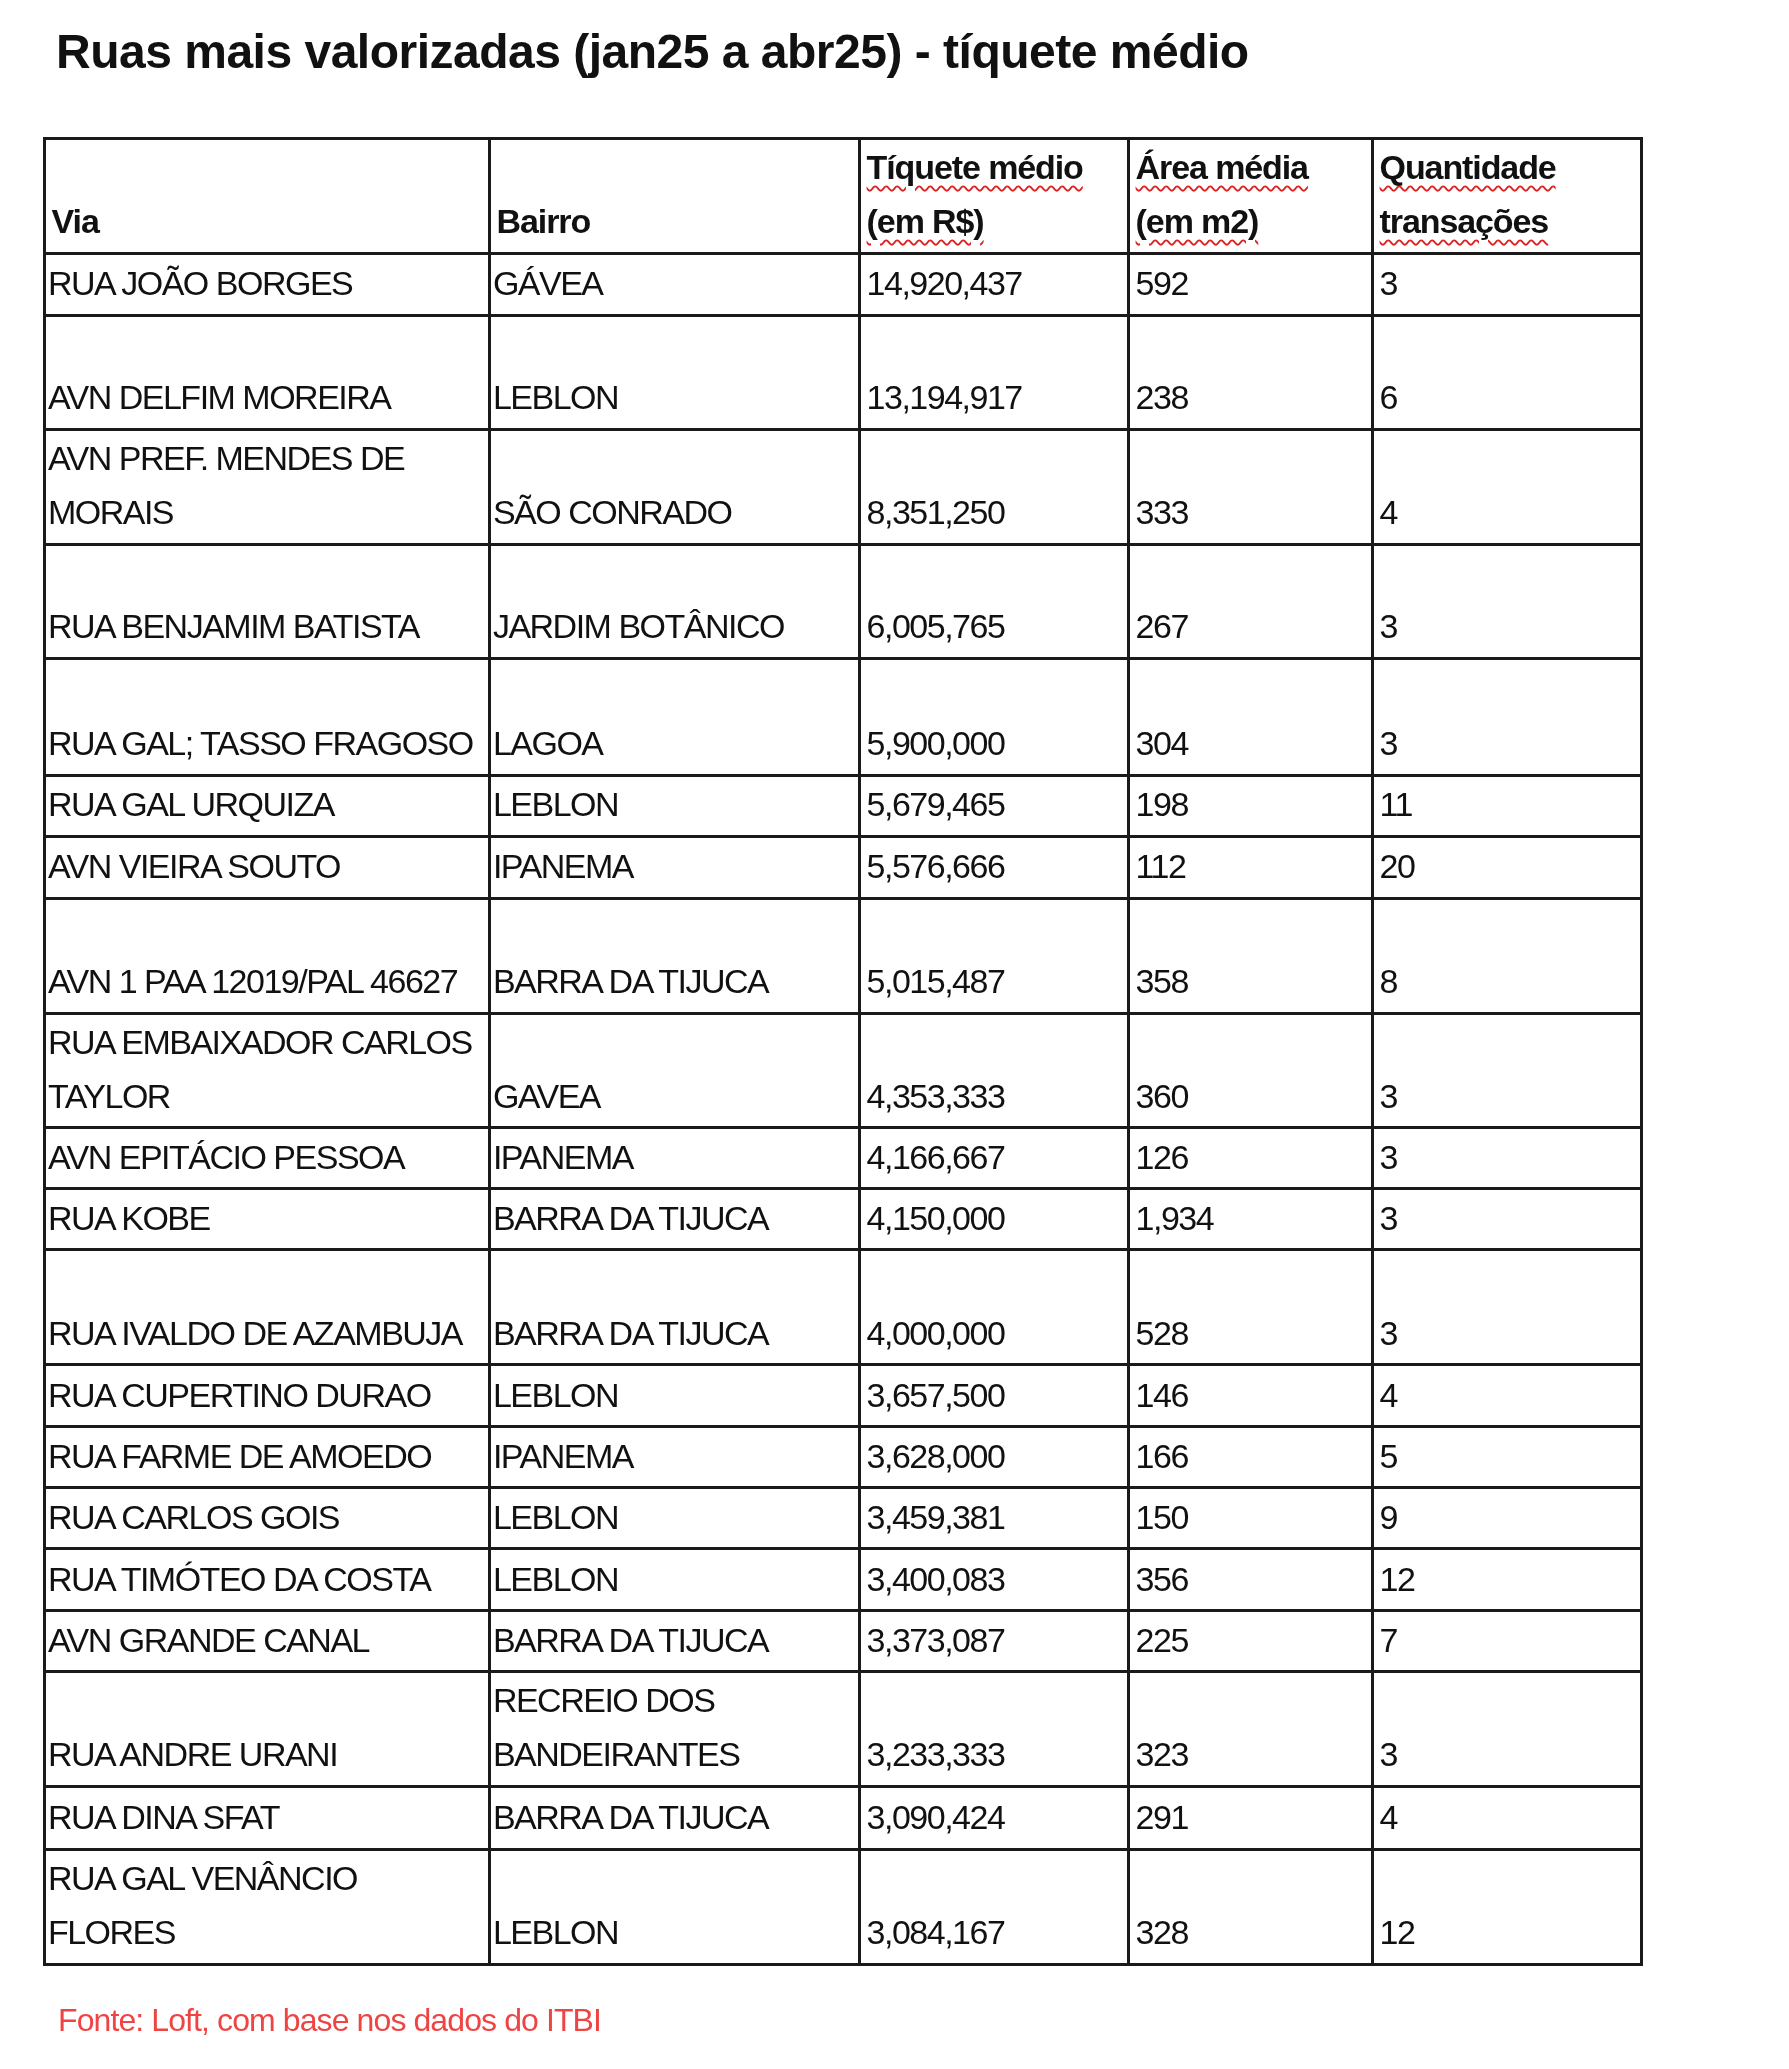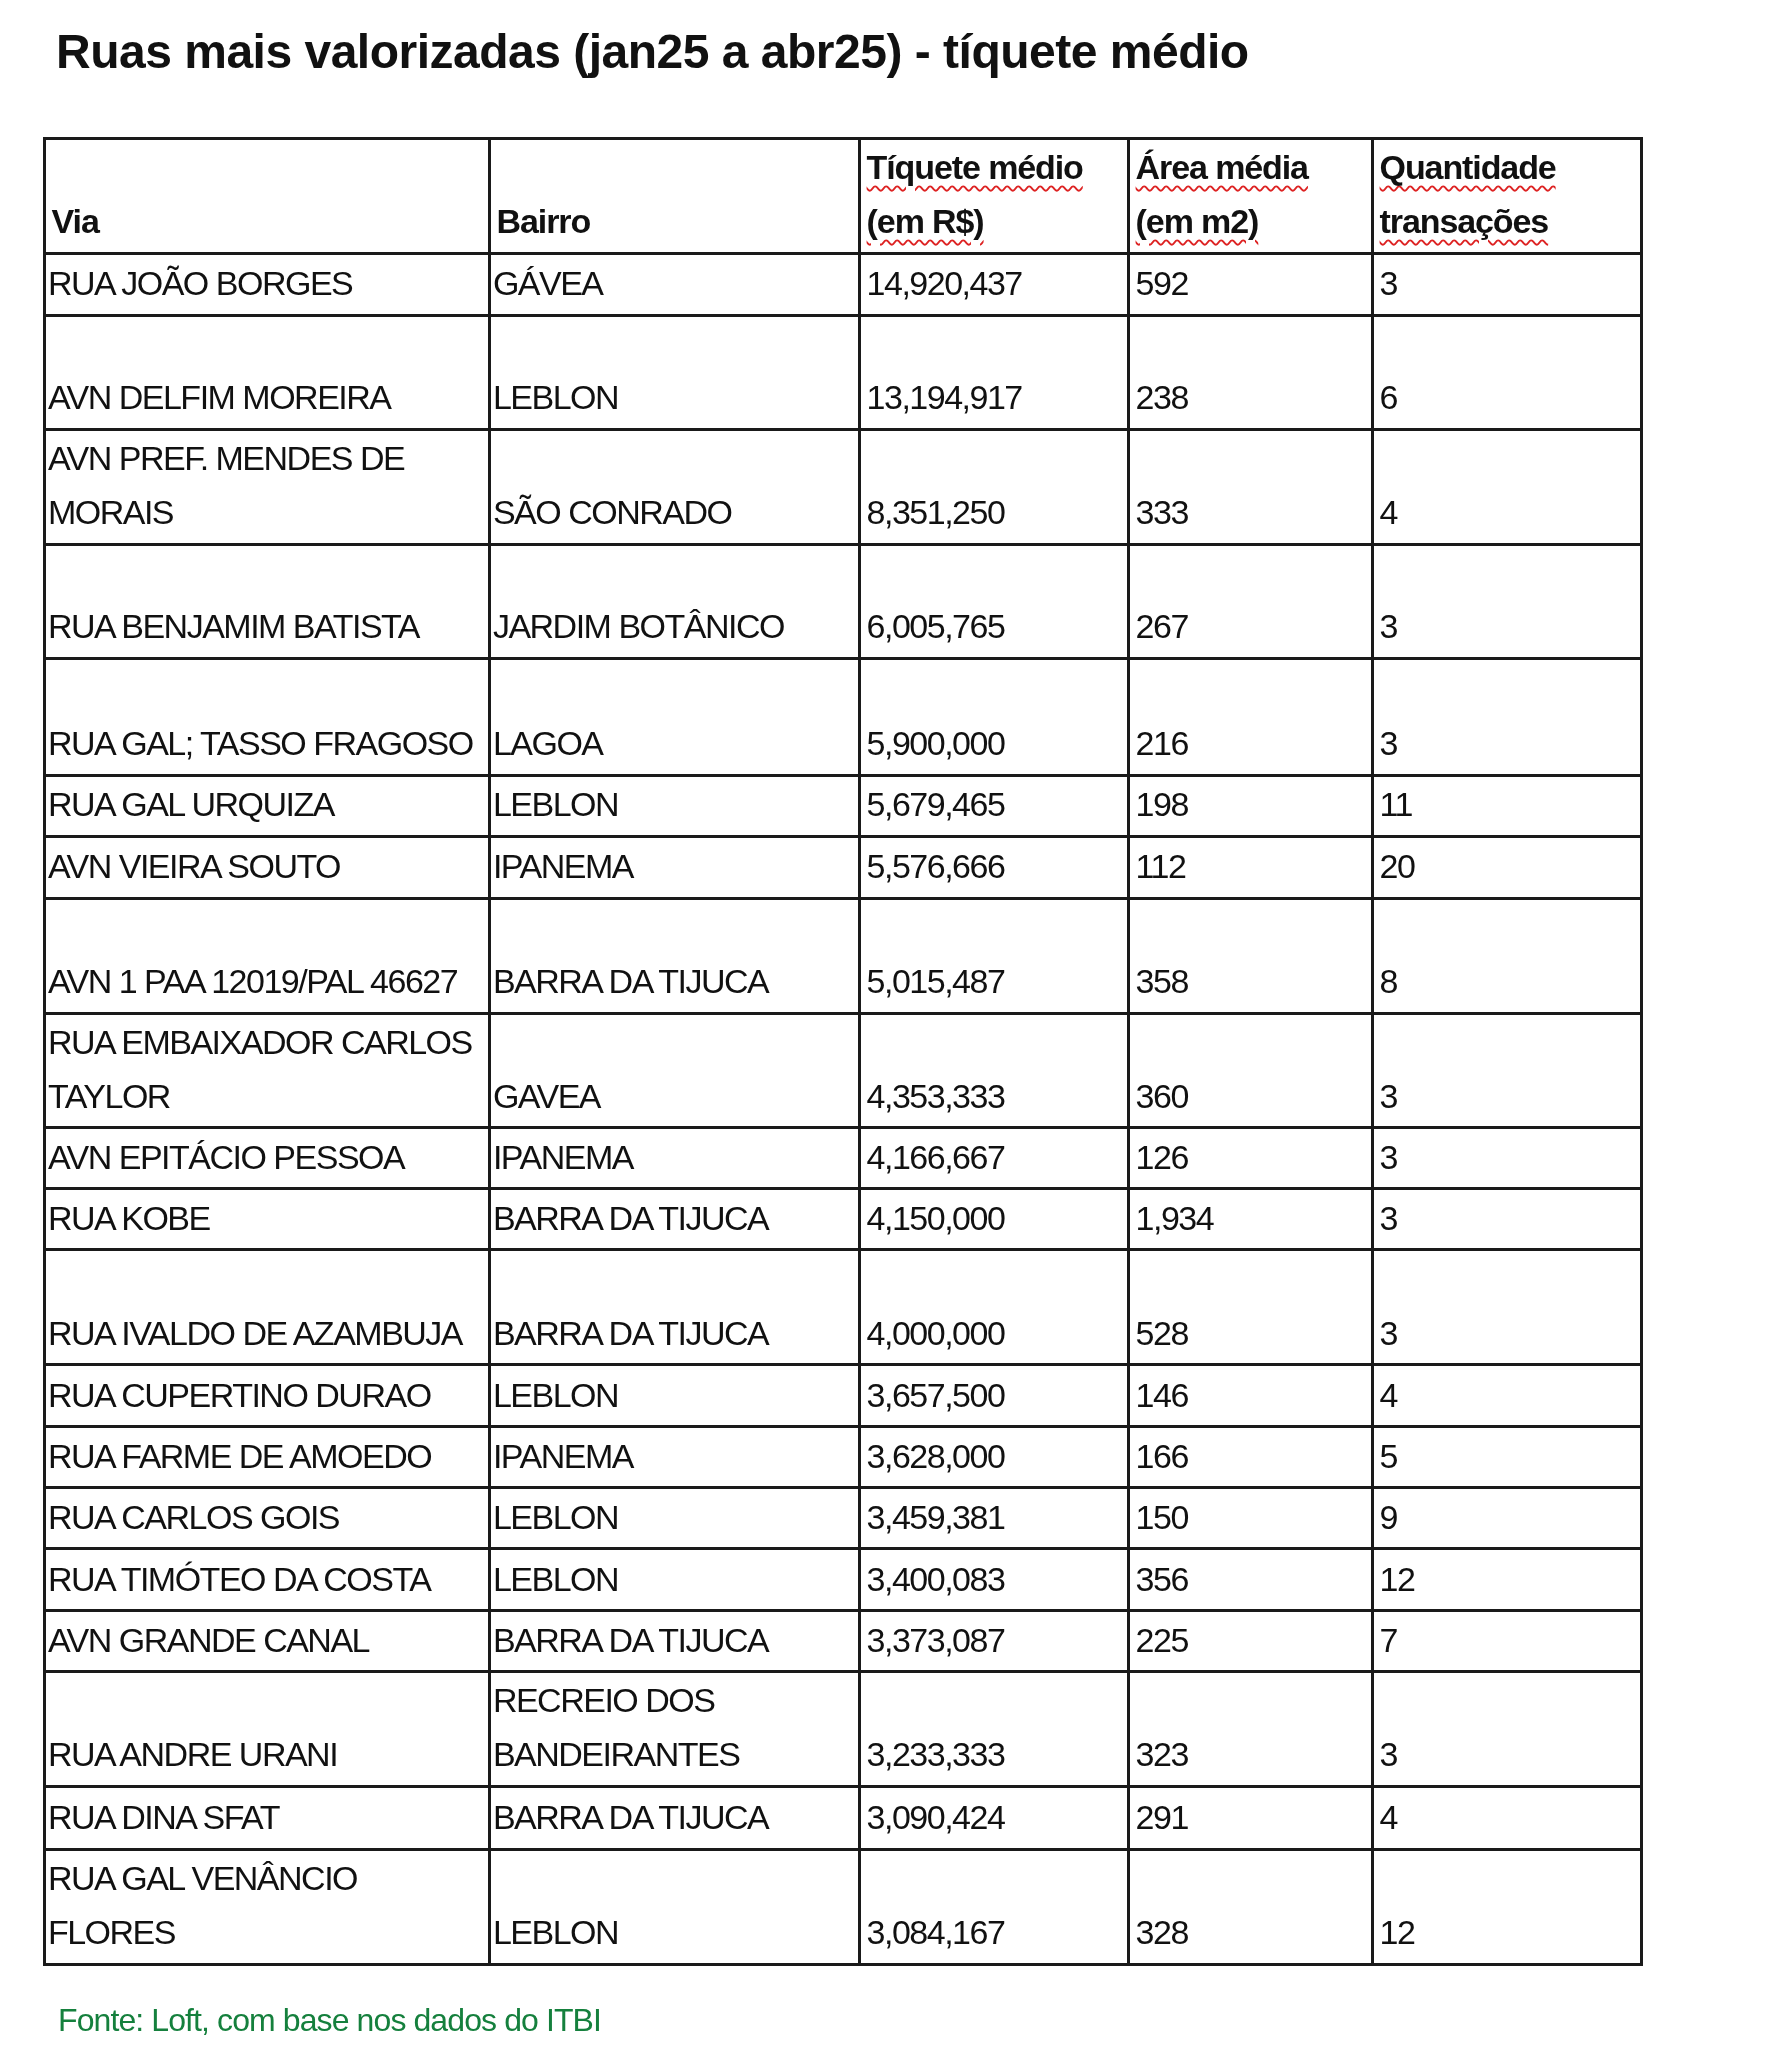--- a/index.html
+++ b/index.html
@@ -4,21 +4,21 @@
 <style>
   html, body { margin:0; padding:0; background:#ffffff; }
   body { width:1790px; height:2070px; position:relative; overflow:hidden; font-family:"Liberation Sans", sans-serif; color:#111; }
   .title { position:absolute; left:56px; top:24px; font-size:48px; font-weight:bold; letter-spacing:-0.5px; white-space:nowrap; }
   table { position:absolute; left:43px; top:137px; border-collapse:collapse; table-layout:fixed; }
   td, th { border:3.7px solid #1a1a1a; padding:0 5.6px 3.7px 5.6px; vertical-align:bottom; font-size:34px; letter-spacing:-1.5px; line-height:54px; font-weight:normal; overflow:hidden; }
   th { font-weight:bold; text-align:left; letter-spacing:-1.1px; }
   th.sq span.w { text-decoration: underline wavy #d22; text-underline-offset:5.6px; text-decoration-thickness:1.9px; }
   td.num { padding-right:5.6px; }
   td.txt { text-align:left; padding-left:1.9px; }
-  .footer { position:absolute; left:58px; top:2002px; font-size:32px; letter-spacing:-0.9px; color:#15803d; }
+  .footer { position:absolute; left:58px; top:2002px; font-size:32px; letter-spacing:-0.9px; color:#ef4444; }
 </style>
 </head>
 <body>
 
 <div class="title">Ruas mais valorizadas (jan25 a abr25) - tíquete médio</div>
 
 <table>
   <colgroup>
     <col style="width:445px">
       <col style="width:370px">
@@ -61,21 +61,21 @@
         <td class="txt">RUA BENJAMIM BATISTA</td>
         <td class="txt">JARDIM BOTÂNICO</td>
         <td class="num">6,005,765</td>
         <td class="num">267</td>
         <td class="num">3</td>
       </tr>
       <tr style="height: 117px;">
         <td class="txt">RUA GAL; TASSO FRAGOSO</td>
         <td class="txt">LAGOA</td>
         <td class="num">5,900,000</td>
-        <td class="num">216</td>
+        <td class="num">304</td>
         <td class="num">3</td>
       </tr>
       <tr style="height: 61px;">
         <td class="txt">RUA GAL URQUIZA</td>
         <td class="txt">LEBLON</td>
         <td class="num">5,679,465</td>
         <td class="num">198</td>
         <td class="num">11</td>
       </tr>
       <tr style="height: 62px;">

